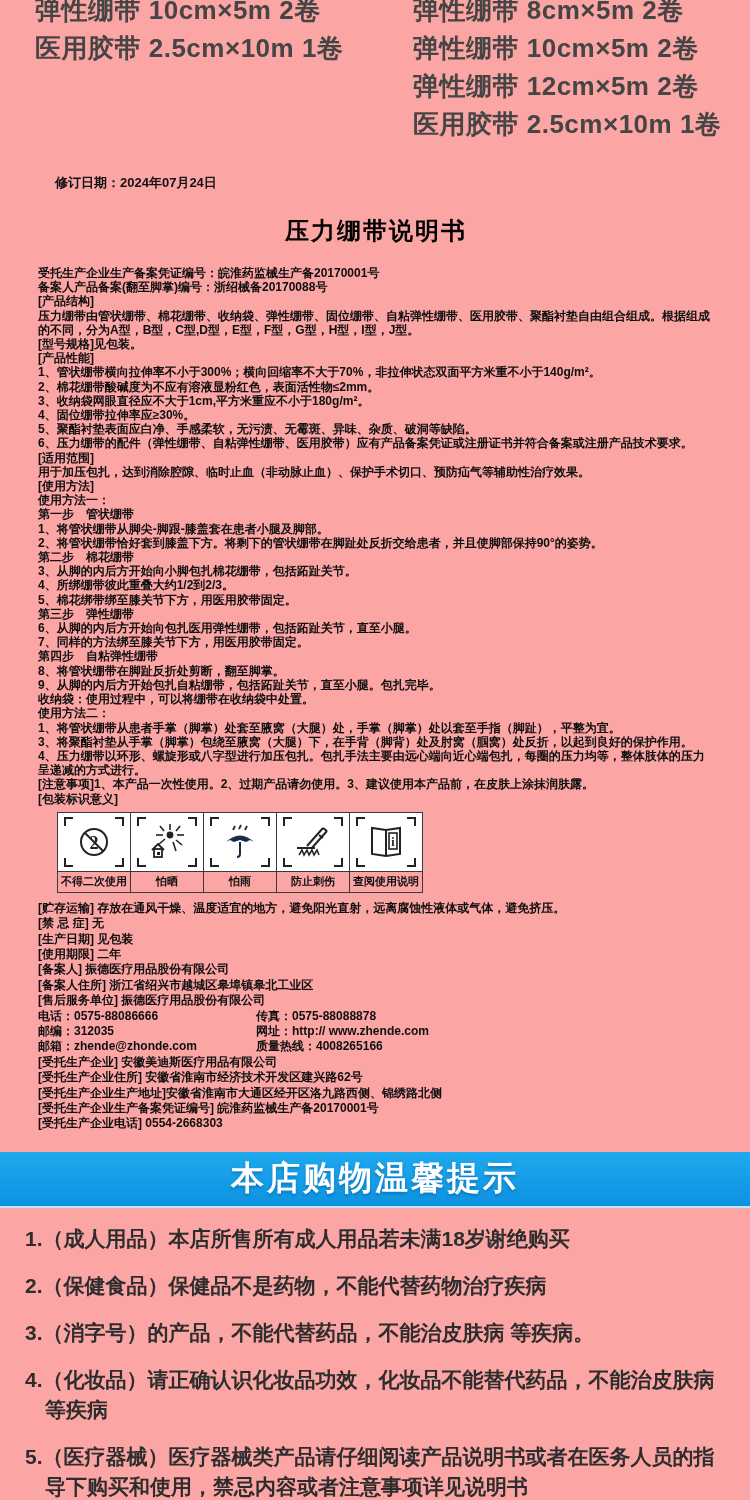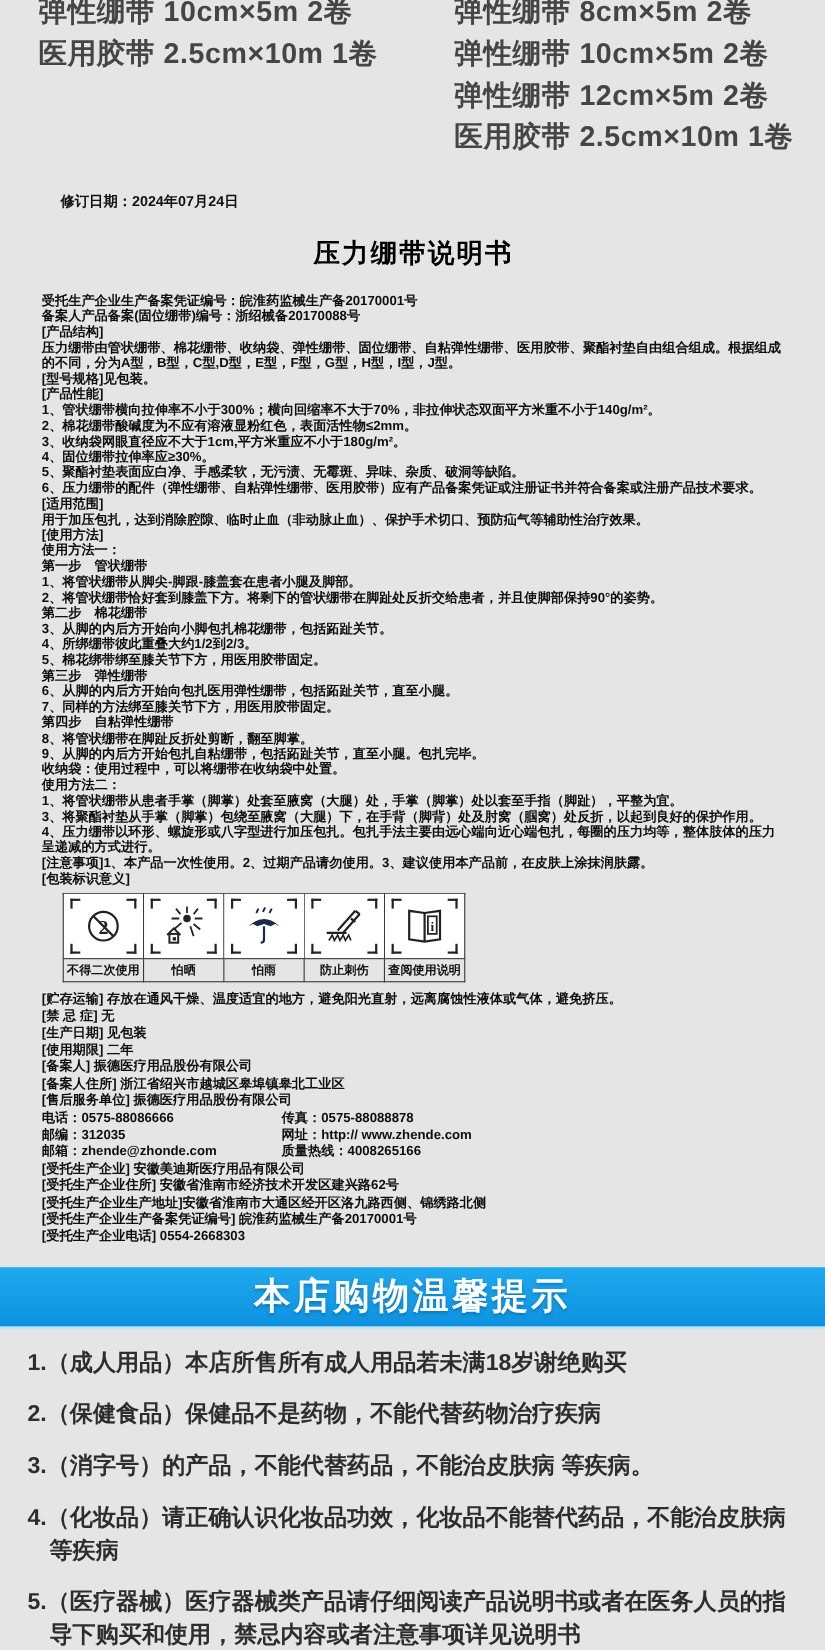--- a/index.html
+++ b/index.html
@@ -1,18 +1,18 @@
 <!DOCTYPE html>
 <html><head>
 <meta charset="utf-8">
 <style>
   html,body { margin:0; padding:0; background:#ffffff; }
   .page {
     position:relative; width:750px; height:1500px; margin:0 auto;
-    background:#e5e5e5; overflow:hidden;
+    background:#fca5a5; overflow:hidden;
     font-family:"Liberation Sans","DejaVu Sans",sans-serif;
     color:#101010;
   }
 
   
   .specs { position:relative; height:148px; }
   .spec-col { position:absolute; top:0; }
   .spec-left  { left:35px; }
   .spec-right { left:413px; }
   .spec-line { font-size:26px; line-height:38px; color:#454545; font-weight:600; letter-spacing:.5px; white-space:nowrap; }
@@ -75,21 +75,21 @@
       </div>
   </section>
 
   <div class="revision">修订日期：2024年07月24日</div>
 
   <section class="doc">
     <h1 class="doc-title">压力绷带说明书</h1>
 
     <div class="doc-body">
         <div class="doc-line">受托生产企业生产备案凭证编号：皖淮药监械生产备20170001号</div>
-        <div class="doc-line">备案人产品备案(固位绷带)编号：浙绍械备20170088号</div>
+        <div class="doc-line">备案人产品备案(翻至脚掌)编号：浙绍械备20170088号</div>
         <div class="doc-line">[产品结构]</div>
         <div class="doc-line">压力绷带由管状绷带、棉花绷带、收纳袋、弹性绷带、固位绷带、自粘弹性绷带、医用胶带、聚酯衬垫自由组合组成。根据组成的不同，分为A型，B型，C型,D型，E型，F型，G型，H型，I型，J型。</div>
         <div class="doc-line">[型号规格]见包装。</div>
         <div class="doc-line">[产品性能]</div>
         <div class="doc-line">1、管状绷带横向拉伸率不小于300%；横向回缩率不大于70%，非拉伸状态双面平方米重不小于140g/m²。</div>
         <div class="doc-line">2、棉花绷带酸碱度为不应有溶液显粉红色，表面活性物≤2mm。</div>
         <div class="doc-line">3、收纳袋网眼直径应不大于1cm,平方米重应不小于180g/m²。</div>
         <div class="doc-line">4、固位绷带拉伸率应≥30%。</div>
         <div class="doc-line">5、聚酯衬垫表面应白净、手感柔软，无污渍、无霉斑、异味、杂质、破洞等缺陷。</div>
         <div class="doc-line">6、压力绷带的配件（弹性绷带、自粘弹性绷带、医用胶带）应有产品备案凭证或注册证书并符合备案或注册产品技术要求。</div>

